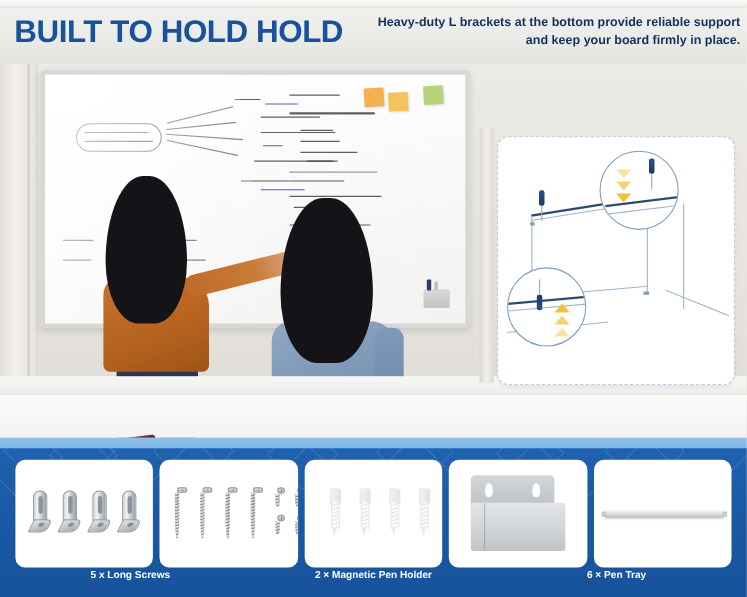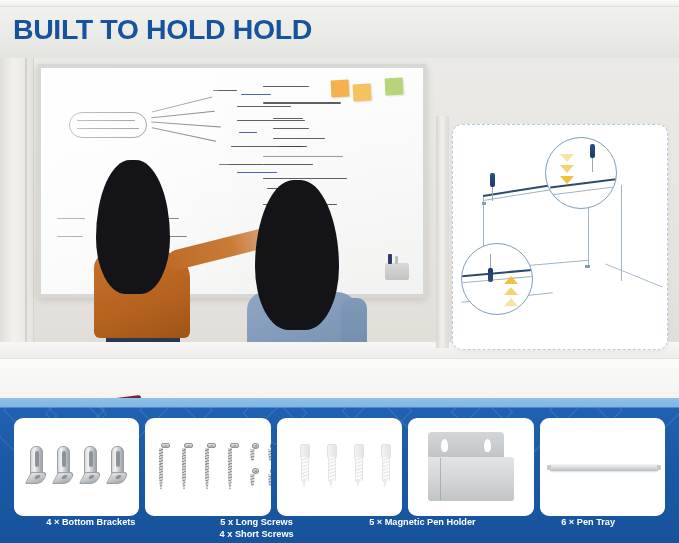--- a/index.html
+++ b/index.html
@@ -396,20 +396,21 @@
   }
 </style>
 </head>
 <body>
 
 <div id="page">
 
   <div class="header">
     <div class="header-stripe-top"></div>
     <div class="header-title">BUILT TO HOLD HOLD</div>
+    <div class="header-sub">Heavy-duty L brackets at the bottom provide reliable support and keep your board firmly in place.</div>
   </div>
 
   <div class="scene">
     <div class="wall"></div>
     <div class="wall-left-panel"></div>
     <div class="wall-seam"></div>
 
     <div class="whiteboard">
       <div class="wb-inner">
 
@@ -653,28 +654,24 @@
         </div>
       </div>
 
       <div class="card">
         <div class="tray" style="left:10px; top:46px;"></div>
       </div>
     </div>
 
     <div class="captions">
       <div class="caption">
-        <div>4 × Bottom Brackets</div>
+        <div>5 x Long Screws</div>
       </div>
       <div class="caption">
-        <div>5 x Long Screws</div>
-        <div>4 x Short Screws</div>
-      </div>
-      <div class="caption">
-        <div>5 × Magnetic Pen Holder</div>
+        <div>2 × Magnetic Pen Holder</div>
       </div>
       <div class="caption">
         <div>6 × Pen Tray</div>
       </div>
     </div>
   </div>
 
 </div>
 
 </body></html>

